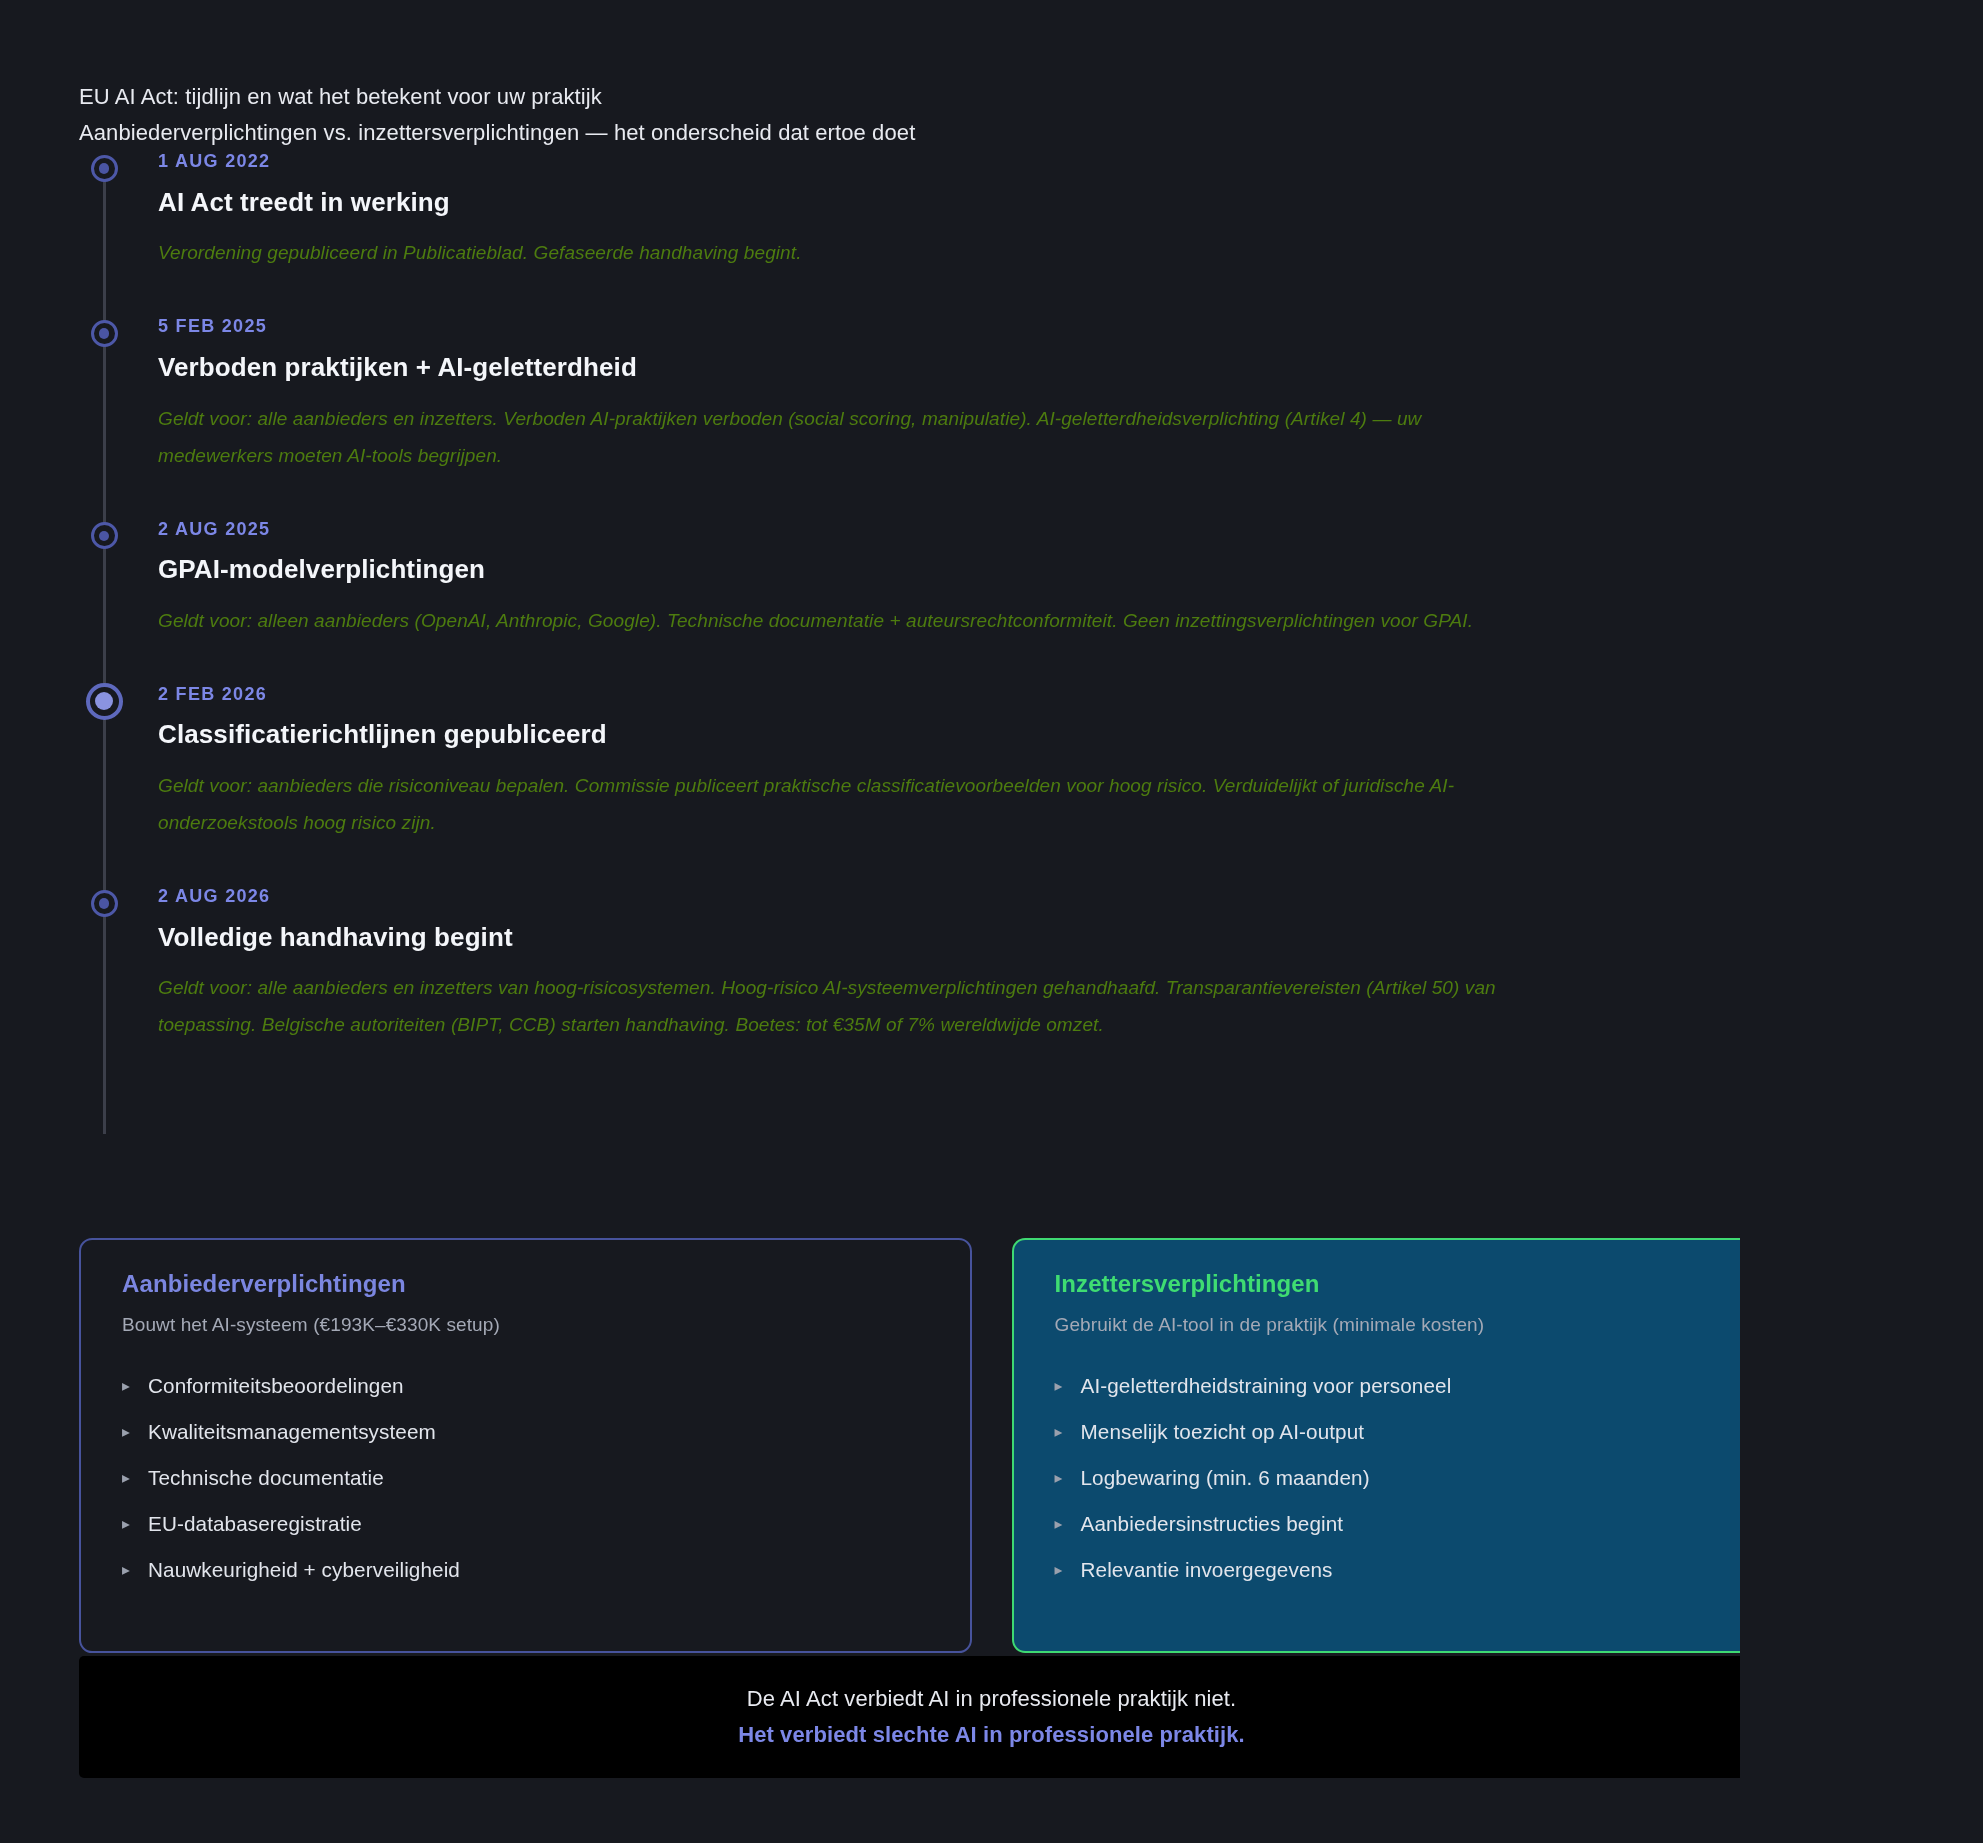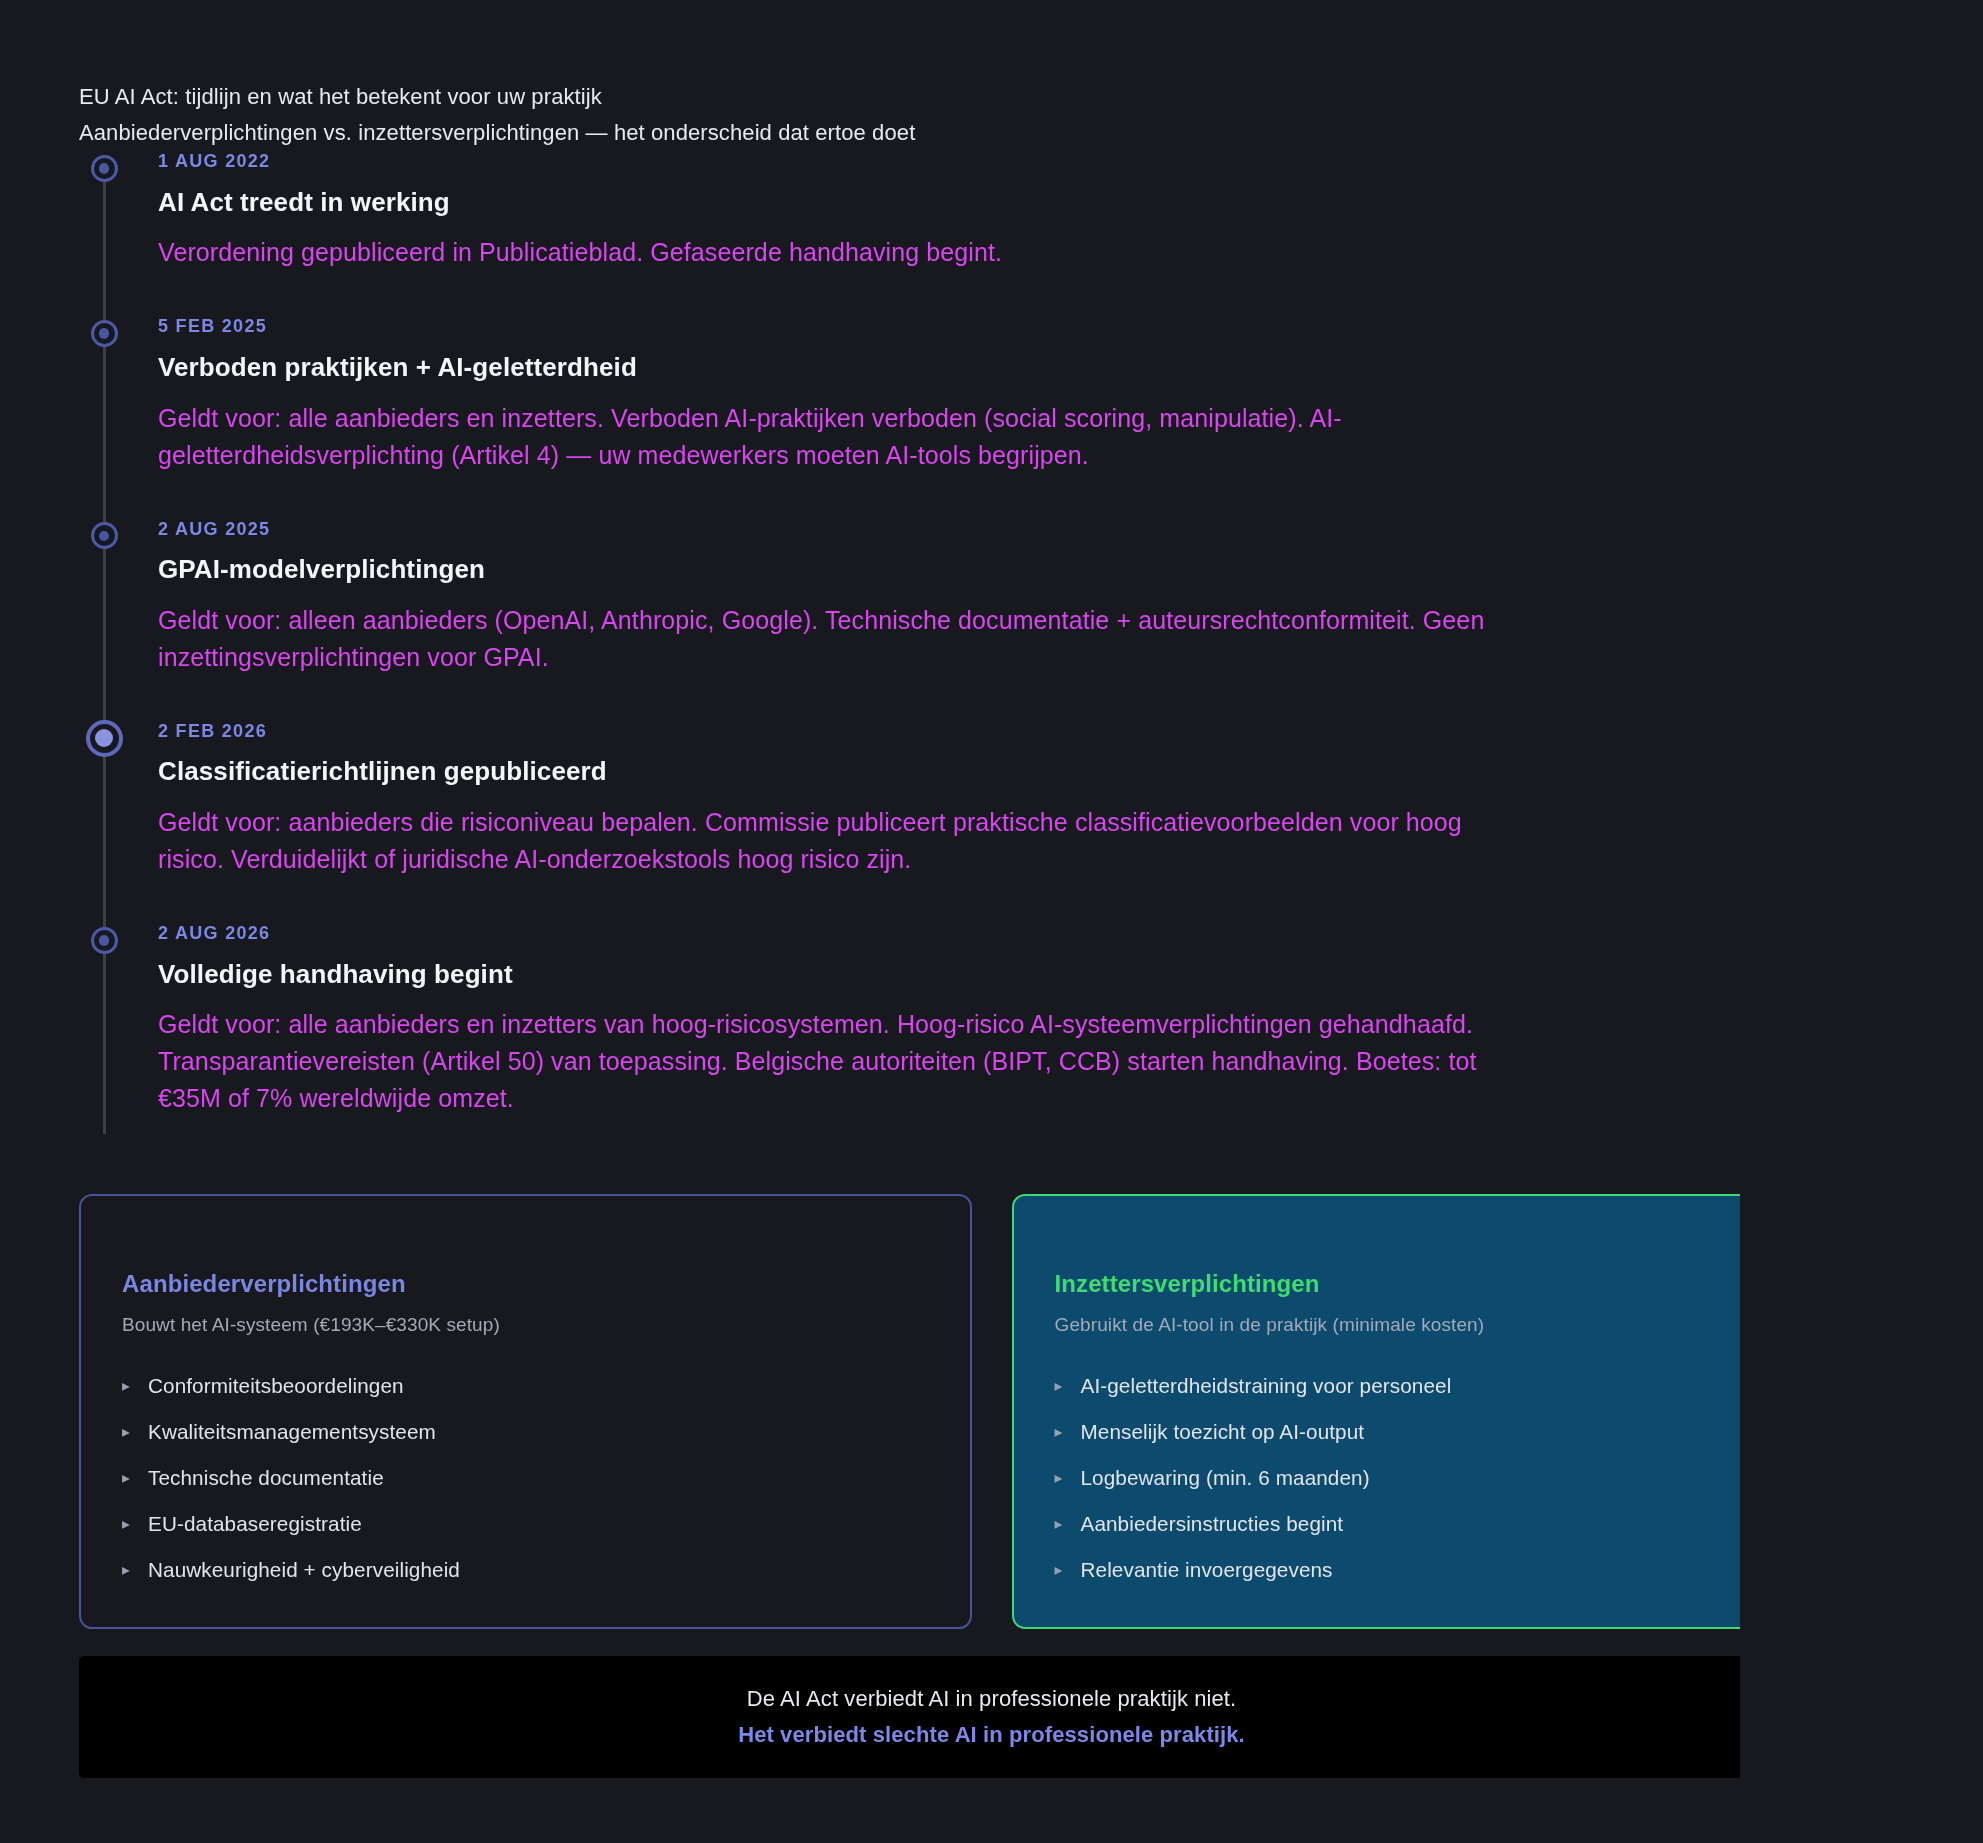--- a/index.html
+++ b/index.html
@@ -101,42 +101,44 @@
   }
   .tl-title {
     font-size: 26px;
     font-weight: 700;
     color: #f4f6fa;
     line-height: 33px;
     letter-spacing: 0.1px;
     margin-bottom: 15.7px;
   }
   .tl-desc {
-    font-size: 25px;
+    font-size: 19px;
     font-weight: 400;
-    color: #d946ef;
+    color: #4d7c0f;
     line-height: 37px;
     letter-spacing: 0.1px;
     max-width: 1347px;
+    font-style: italic;
   }
 
   
   .cards {
     position: absolute;
     left: 79px;
     top: 1194px;
     width: 1825px;
     display: flex;
     gap: 40px;
   }
   .card {
     flex: 1;
     border-radius: 13.2px;
-    padding: 72px 41px 43px 41px;
+    padding: 28px 41px 43px 41px;
     min-height: 415px;
+    margin-top: 44px;
   }
   .card.provider {
     border: 2.5px solid #47539c;
     background: #17191f;
   }
   .card.deployer {
     border: 2.5px solid #3fd973;
     background: #0c4a6e;
   }
   .card-title {

